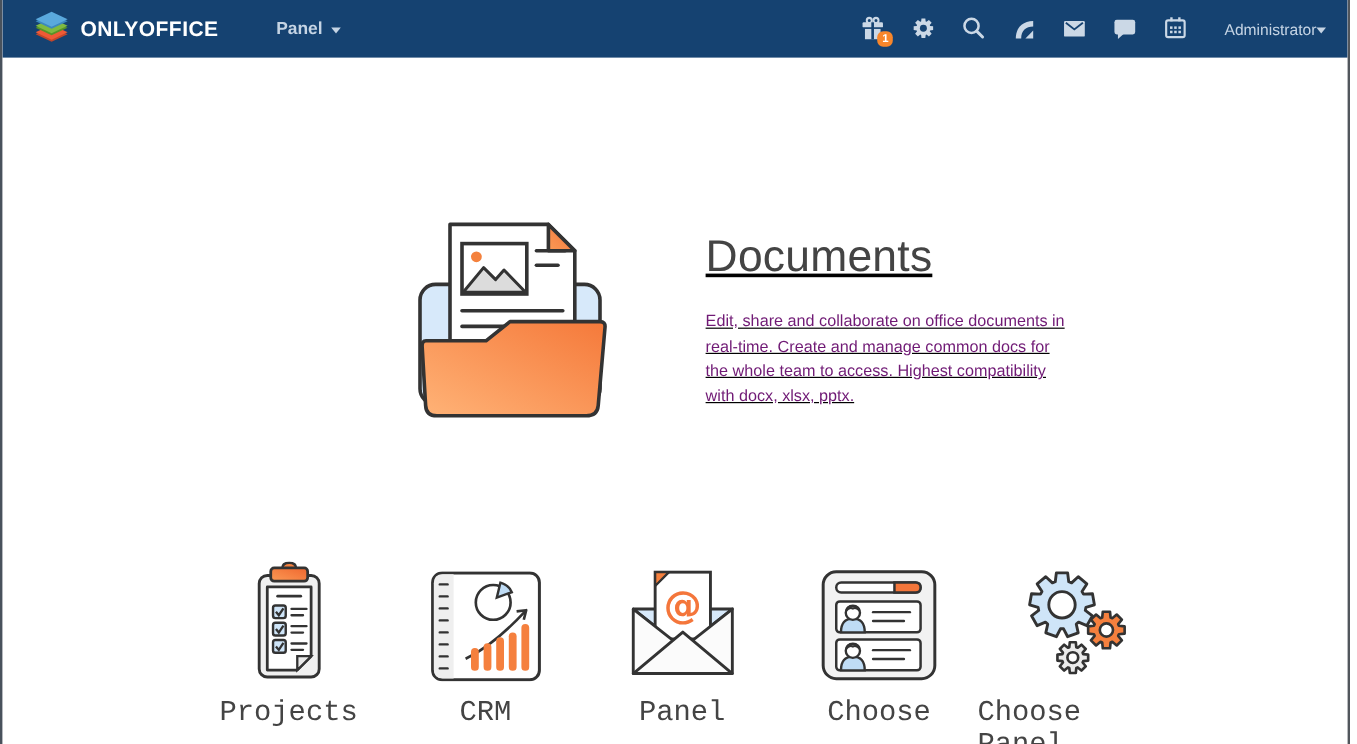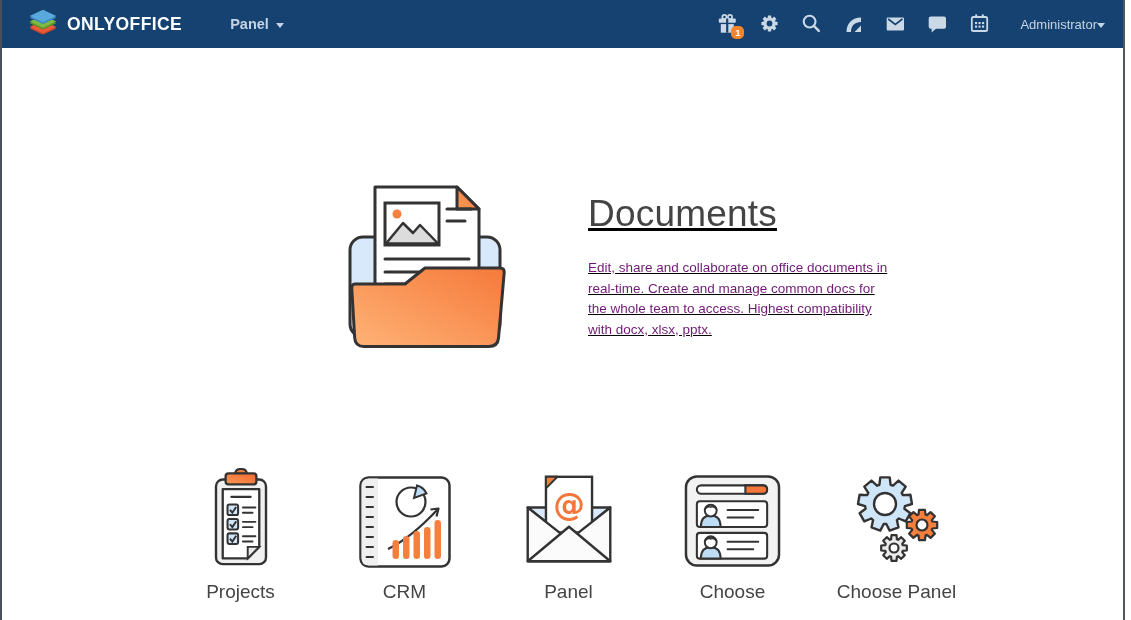--- a/index.html
+++ b/index.html
@@ -41,21 +41,21 @@
   .hero-art { width:162px; height:175px; }
   .hero-text { margin-left:81px; width:302px; padding-top:10px; }
   .hero-title { font-size:37px; font-weight:300; color:#444444; letter-spacing:.2px; }
   .hero-desc { margin-top:23px; font-size:13.5px; line-height:20.5px; color:#701a75; }
 
   
   .modules { position:absolute; left:6px; top:466px; width:1121px;
              display:flex; justify-content:center; }
   .module { width:164px; display:flex; flex-direction:column; align-items:center; cursor:pointer; }
   .module-icon { height:102px; display:flex; align-items:flex-end; justify-content:center; }
-  .module-label { margin-top:13px; font-size:19px; color:#444444; }
+  .module-label { margin-top:13px; font-size:24px; color:#444444;font-family:Liberation Mono, monospace; }
 </style>
 </head>
 <body>
 
 <div class="win">
 
   <div class="navbar">
 
     <div class="brand">
       <svg width="30" height="30" viewBox="0 0 36 36">

